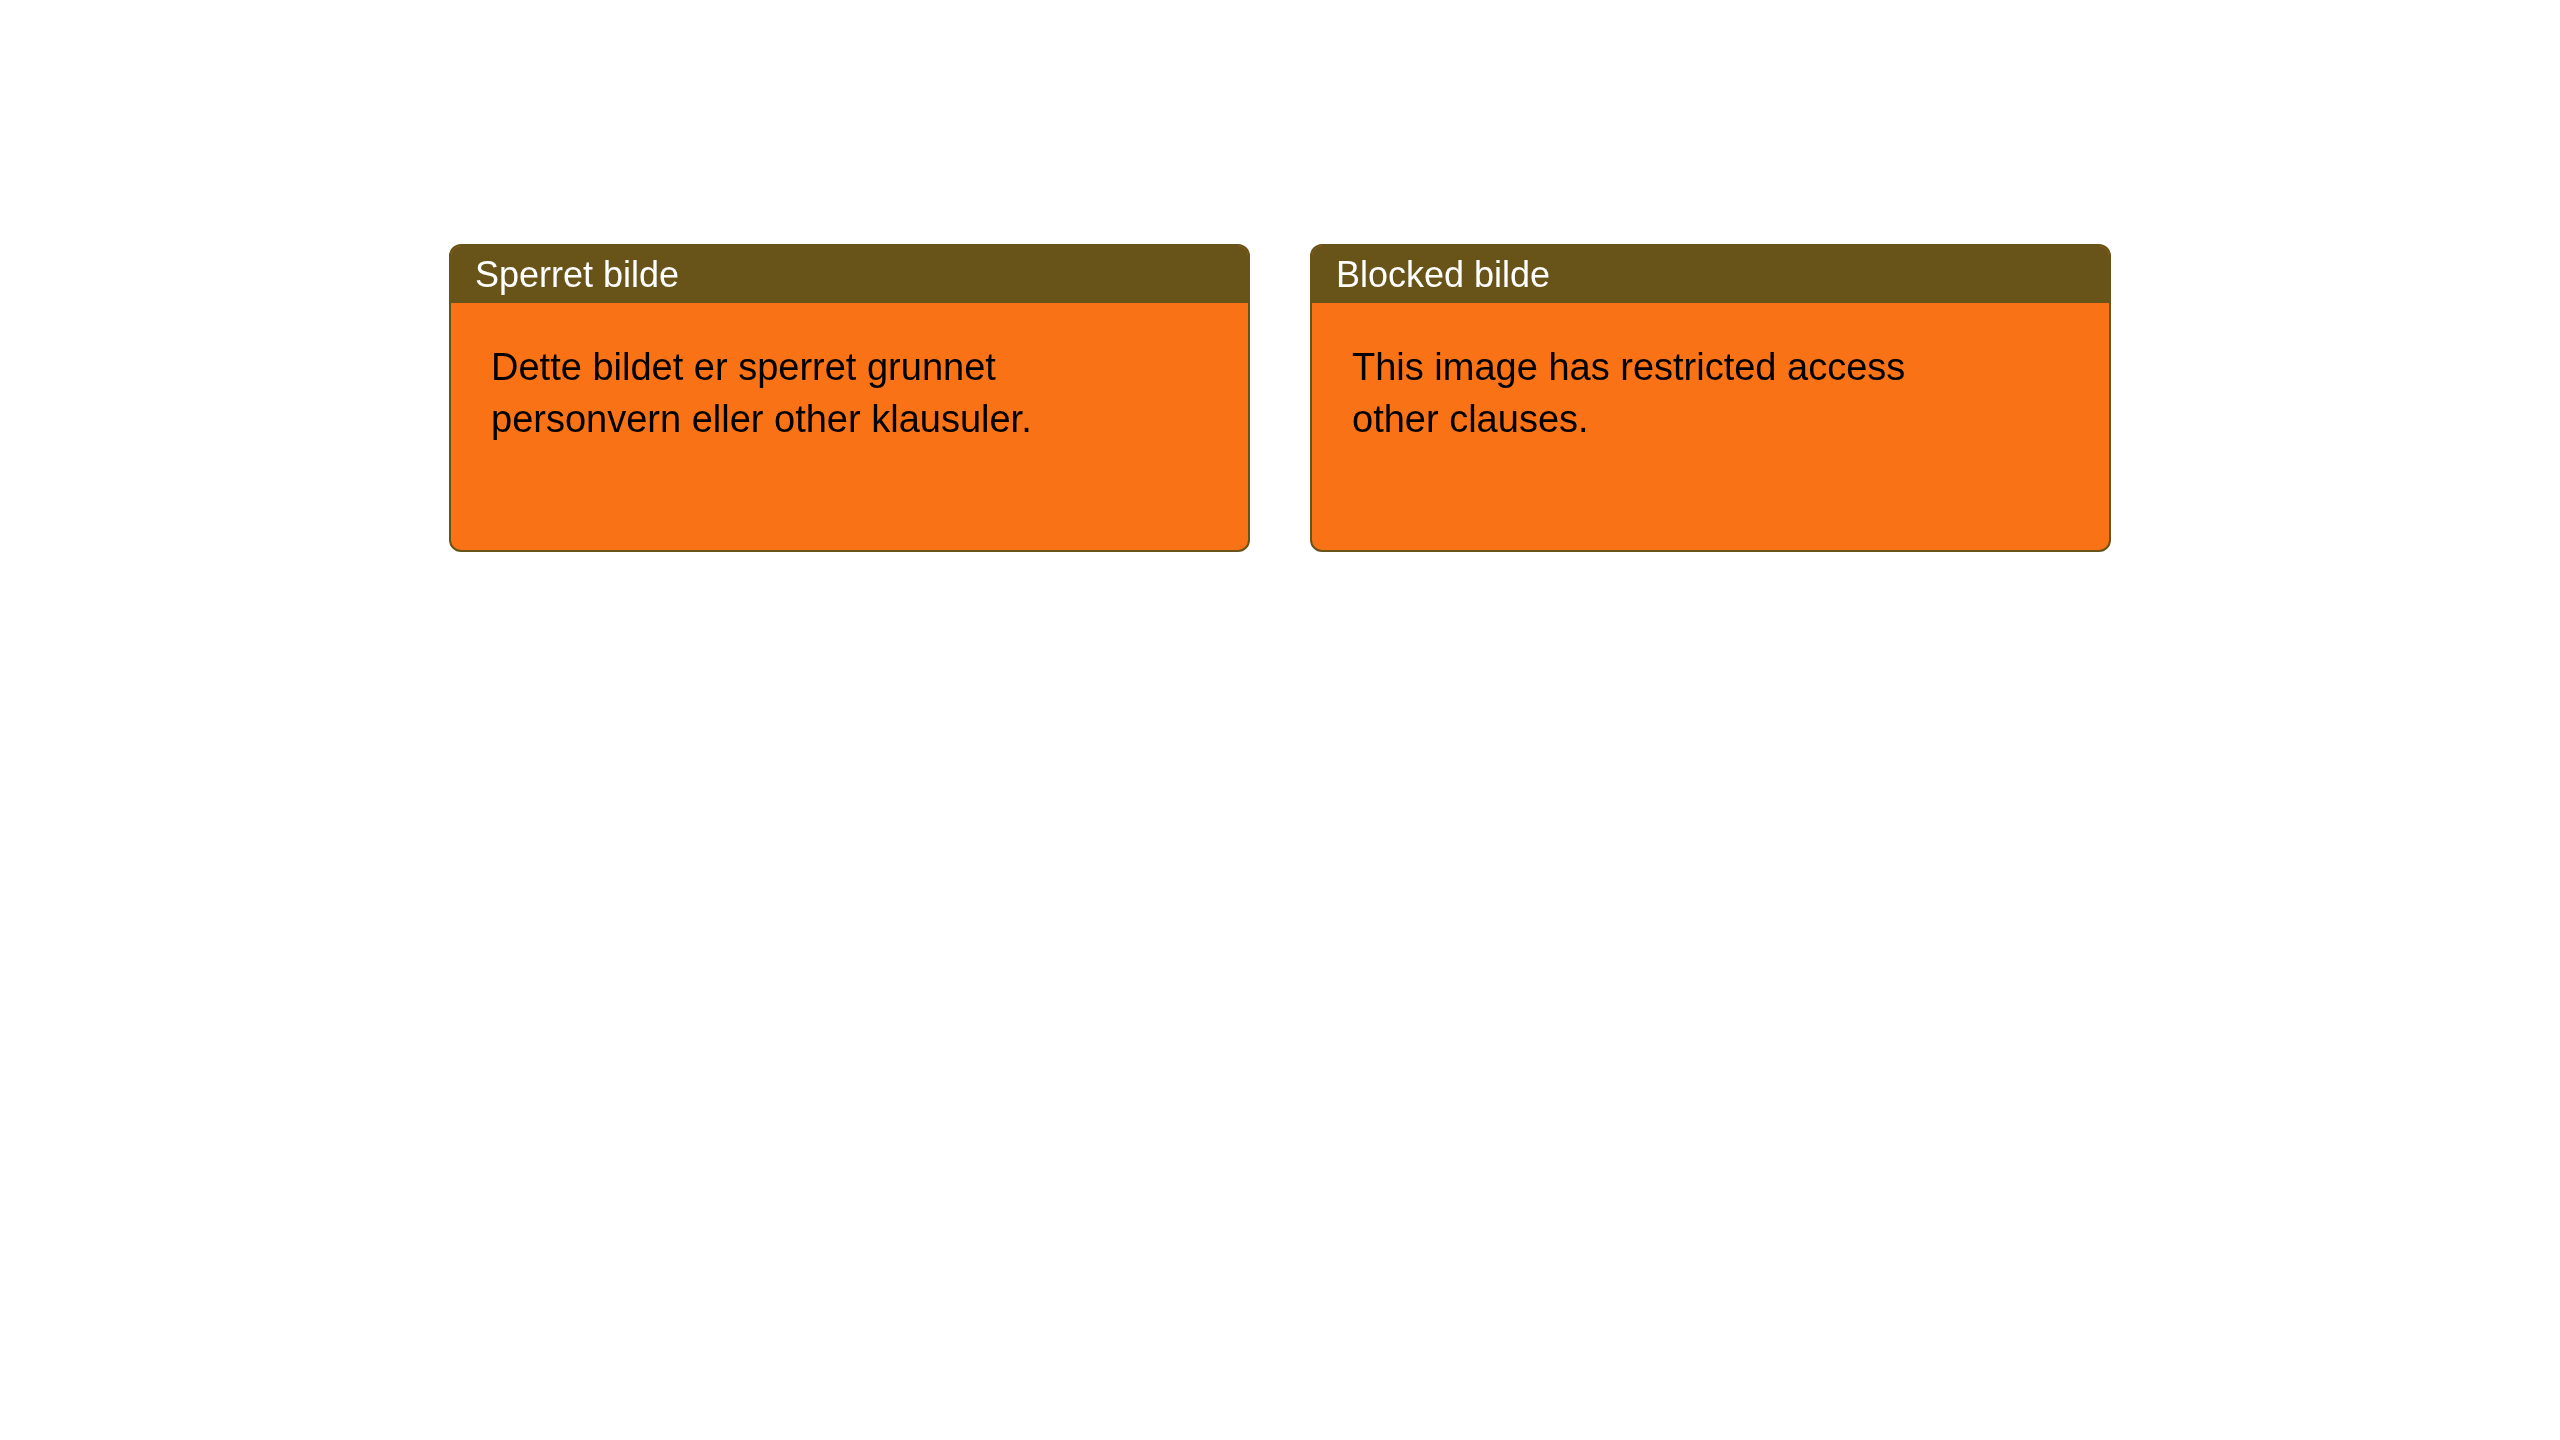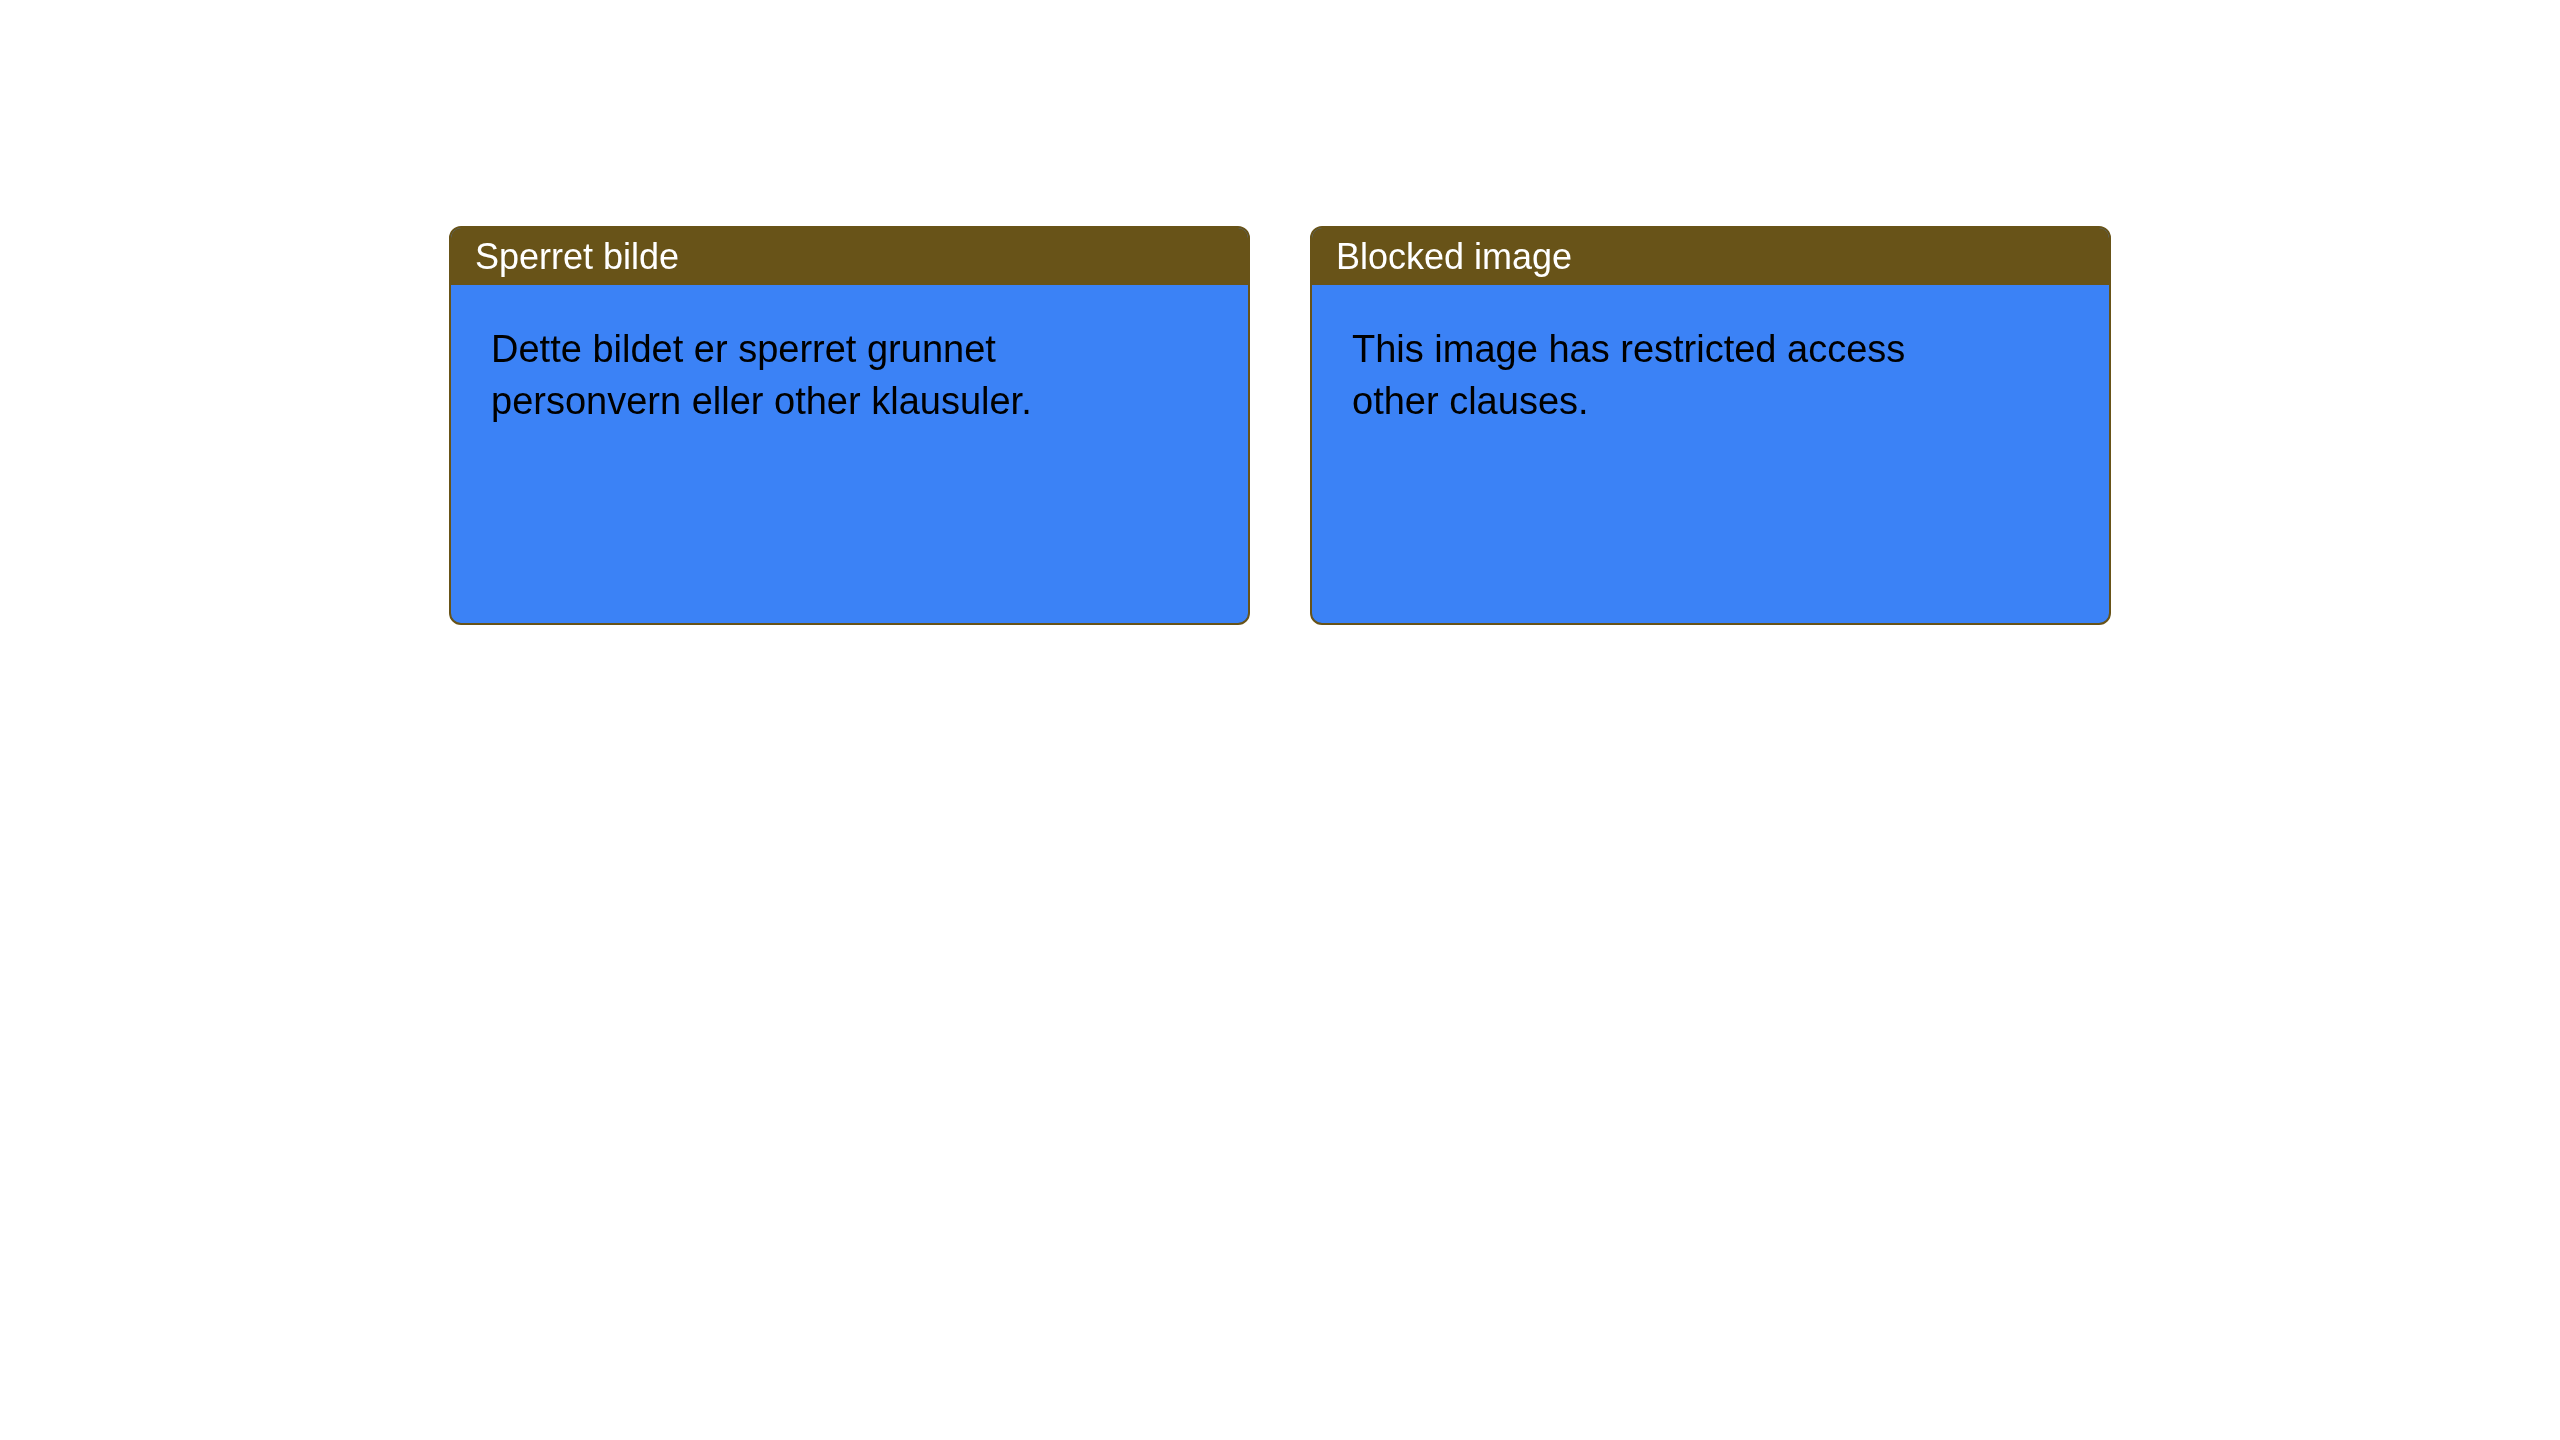--- a/index.html
+++ b/index.html
@@ -9,25 +9,25 @@
   body {
     width: 2560px;
     height: 1440px;
     position: relative;
     background: #ffffff;
     font-family: "Liberation Sans", sans-serif;
     overflow: hidden;
   }
   .notice-card {
     position: absolute;
-    top: 226px;
+    top: 244px;
     width: 801px;
-    height: 399px;
+    height: 308px;
     box-sizing: border-box;
-    background: #3b82f6;
+    background: #f97316;
     border: 2px solid #685318;
     border-radius: 12px;
     overflow: hidden;
   }
   .card-no { left: 449px; }
   .card-en { left: 1310px; }
   .card-header {
     height: 57px;
     background: #685318;
     display: flex;
@@ -58,19 +58,19 @@
     <span class="card-title">Sperret bilde</span>
   </div>
   <div class="card-body">
     <div class="body-line">Dette bildet er sperret grunnet</div>
     <div class="body-line">personvern eller other klausuler.</div>
   </div>
 </div>
 
 <div class="notice-card card-en">
   <div class="card-header">
-    <span class="card-title">Blocked image</span>
+    <span class="card-title">Blocked bilde</span>
   </div>
   <div class="card-body">
     <div class="body-line">This image has restricted access</div>
     <div class="body-line">other clauses.</div>
   </div>
 </div>
 
 </body></html>

